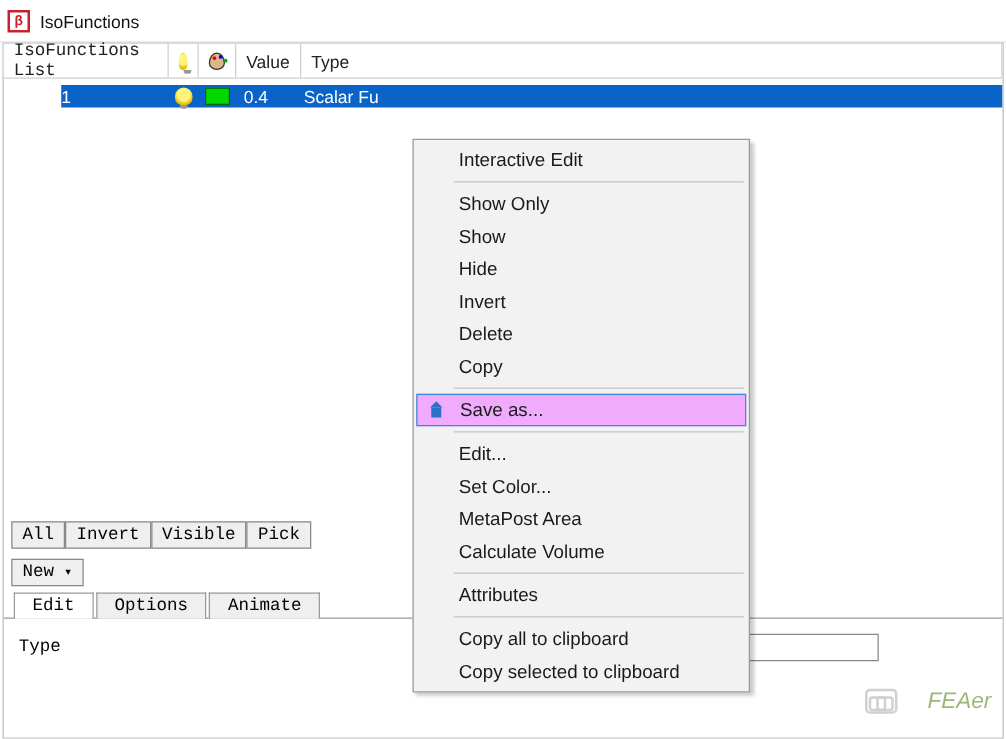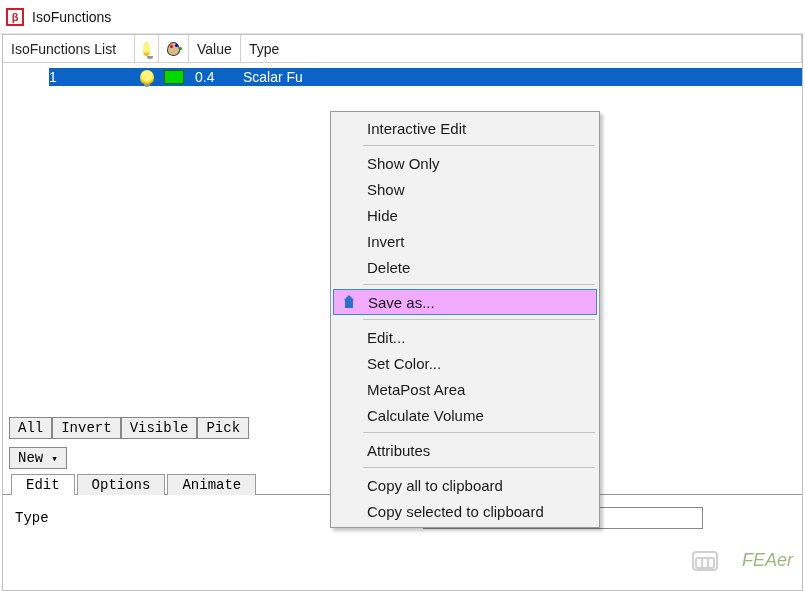--- a/index.html
+++ b/index.html
@@ -6,21 +6,21 @@
   html, body { width: 805px; height: 591px; overflow: hidden; background: #fff; }
   
   .titlebar { height: 34px; display: flex; align-items: center; padding-left: 6px; border-bottom: 1px solid #e5e5e5; }
   .titlebar .app-icon { width: 18px; height: 18px; background: #fff; border: 2px solid #c9202b; display: flex; align-items: center; justify-content: center; font-size: 11px; font-weight: bold; color: #c9202b; margin-right: 8px; }
   .titlebar .title { font-size: 14px; color: #111; }
   .content-wrap { position: relative; width: 100%; height: calc(100% - 34px); padding: 0 2px; }
   .content-inner { border: 1px solid #bfbfbf; width: 100%; height: 100%; display:flex; flex-direction:column; }
   
   .list-header { height: 28px; display: flex; align-items: center; border-bottom: 1px solid #d0d0d0; background: #fff; }
   .list-header .col { border-right: 1px solid #d0d0d0; height: 100%; display: flex; align-items: center; padding: 0 8px; font-size: 14px; color: #222; }
-  .col-list { width: 132px; }
+  .col-list { width: 132px; font-family: Liberation Mono, monospace; }
   .col-bulb { width: 24px; justify-content: center; padding: 0; }
   .col-palette { width: 30px; justify-content: center; padding: 0; }
   .col-value { width: 52px; }
   .col-type { flex: 1; border-right: none; }
   
   .bulb { width: 14px; height: 14px; background: radial-gradient(circle at 50% 40%, #fff47a 45%, #e5c200 70%); border-radius: 50% 50% 40% 40%; position: relative; }
   .bulb::after { content: ""; position: absolute; bottom: -3px; left: 4px; width: 6px; height: 3px; background: #999; border-radius: 0 0 2px 2px; }
   .palette { width: 16px; height: 14px; border: 1px solid #333; border-radius: 50% 50% 50% 50% / 60% 60% 40% 40%; position: relative; background: #d9b98a; }
   .palette::before { content: ""; position: absolute; top: 2px; left: 2px; width: 3px; height: 3px; background: #f00; border-radius: 50%; box-shadow: 5px -1px 0 #00f, 9px 2px 0 #0a0; }
   
@@ -129,20 +129,21 @@
   </div>
 
   <div class="ctxmenu">
     <div class="item">Interactive Edit</div>
     <div class="sep"></div>
     <div class="item">Show Only</div>
     <div class="item">Show</div>
     <div class="item">Hide</div>
     <div class="item">Invert</div>
     <div class="item">Delete</div>
+    <div class="item">Copy</div>
     <div class="sep"></div>
     <div class="item highlighted">
       <span class="micon">
           <span class="house"></span>
         </span>
       <span>Save as...</span>
     </div>
     <div class="sep"></div>
     <div class="item">Edit...</div>
     <div class="item">Set Color...</div>

